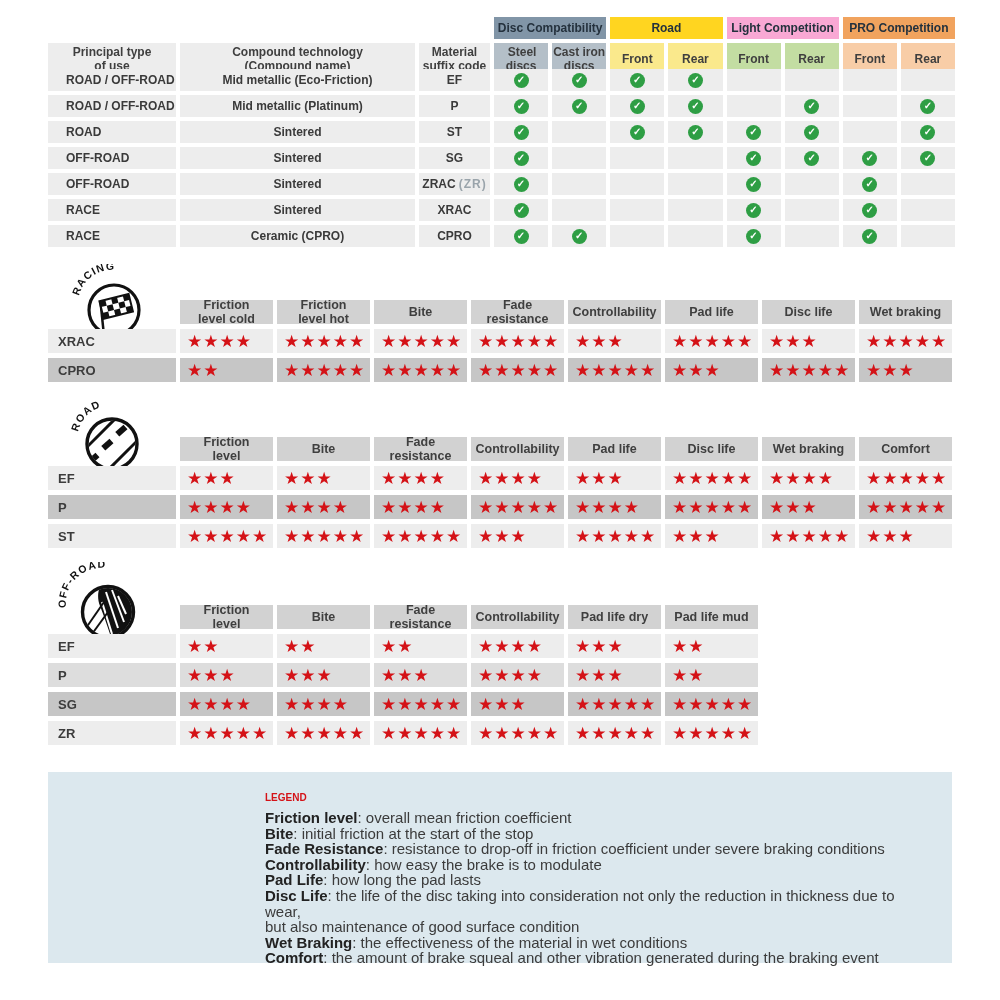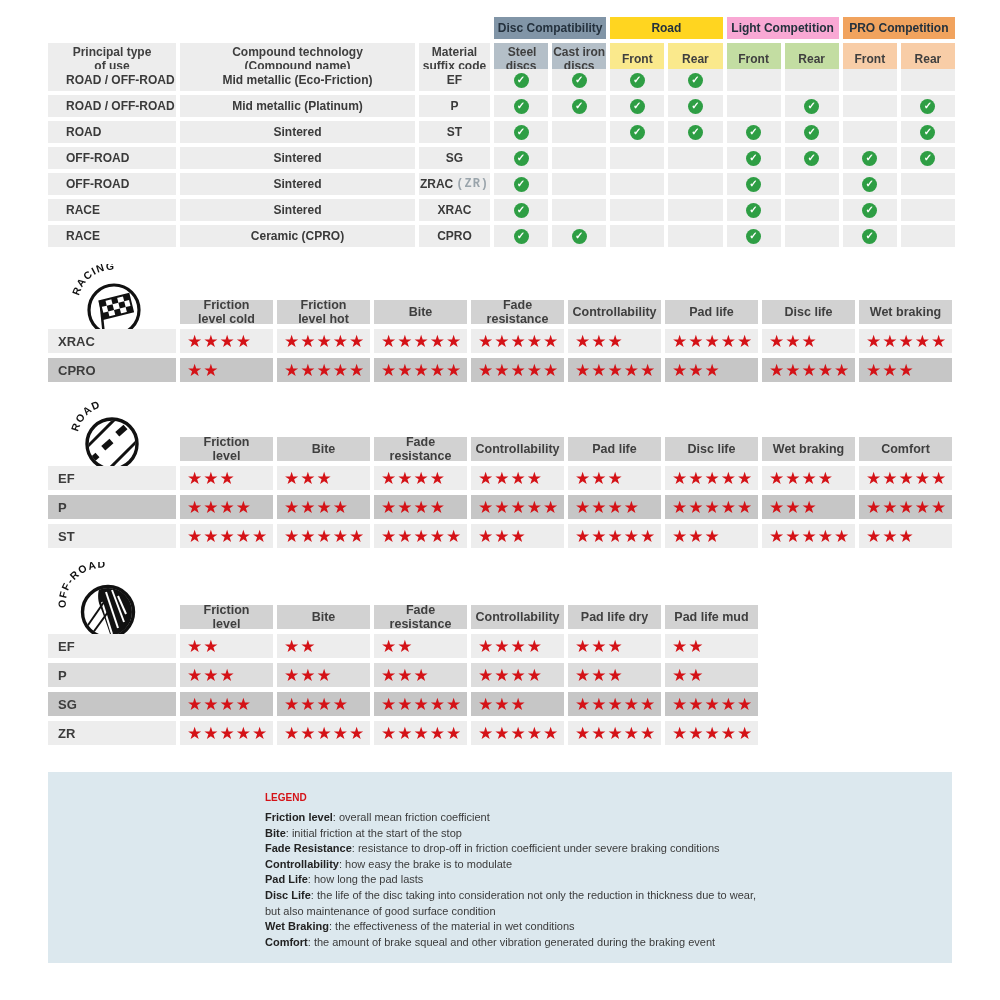--- a/index.html
+++ b/index.html
@@ -14,21 +14,21 @@
   #compat{left:48px;top:17px;width:907px;
           grid-template-columns:128px 235px 71px repeat(8,1fr);
           grid-auto-rows:22px;}
   #compat .group-header{font-weight:bold;font-size:11.5px;color:#24313d;grid-column:span 2;}
   #compat .col-header{height:33px;background:#d2d2d2;font-weight:bold;font-size:12px;
                       color:#3f3f3f;white-space:pre-line;line-height:1.15;}
   #compat .use{justify-content:flex-start;padding-left:18px;text-align:left;}
   #compat .cell{background:#ededed;font-weight:bold;font-size:12px;}
   #compat .cell.group-header,#compat .cell.col-header.sub{background:none;}
   #compat .spacer{background:transparent;}
-  .code-suffix{color:#9aa4ab;font-weight:bold;margin-left:3px;letter-spacing:1px;font-family:Liberation Mono, monospace;}
+  .code-suffix{color:#9aa4ab;font-weight:bold;margin-left:3px;letter-spacing:1px;}
   .check{width:15px;height:15px;border-radius:50%;background:#2e9e44;color:#fff;
          font-size:10px;font-weight:bold;display:flex;align-items:center;justify-content:center;
          line-height:1;}
 
   
   .starsec{row-gap:5px;}
   .starsec .col-header{height:37px;background:#d2d2d2;font-weight:bold;font-size:12.5px;
         color:#3f3f3f;line-height:1.15;padding:0 8px;box-sizing:border-box;}
   .starsec .cell{height:24px;}
   .starsec .row-label{justify-content:flex-start;padding-left:10px;font-weight:bold;
@@ -47,21 +47,21 @@
   #icon-racing{left:72px;top:264px;}
   #icon-road{left:70px;top:398px;}
   #icon-offroad{left:56px;top:562px;}
   .sec-icon text{font-family:"Liberation Sans",sans-serif;font-weight:bold;
         font-size:10.5px;letter-spacing:1.2px;fill:#111;}
 
   
   #legend{position:absolute;left:48px;top:772px;width:904px;height:191px;
           background:#dce8ee;box-sizing:border-box;padding:20px 20px 0 217px;}
   #legend .title{color:#d41217;font-weight:bold;font-size:10px;margin-bottom:7px;}
-  #legend .item{font-size:11px;line-height:15.6px;color:#3b3b3b;}
+  #legend .item{font-size:15px;line-height:15.6px;color:#3b3b3b;}
   #legend .term{font-weight:bold;color:#222;}
 </style>
 </head>
 <body>
 
 <div id="page">
 
   <div id="compat" class="grid">
       <div class="spacer"></div>
       <div class="spacer"></div>

